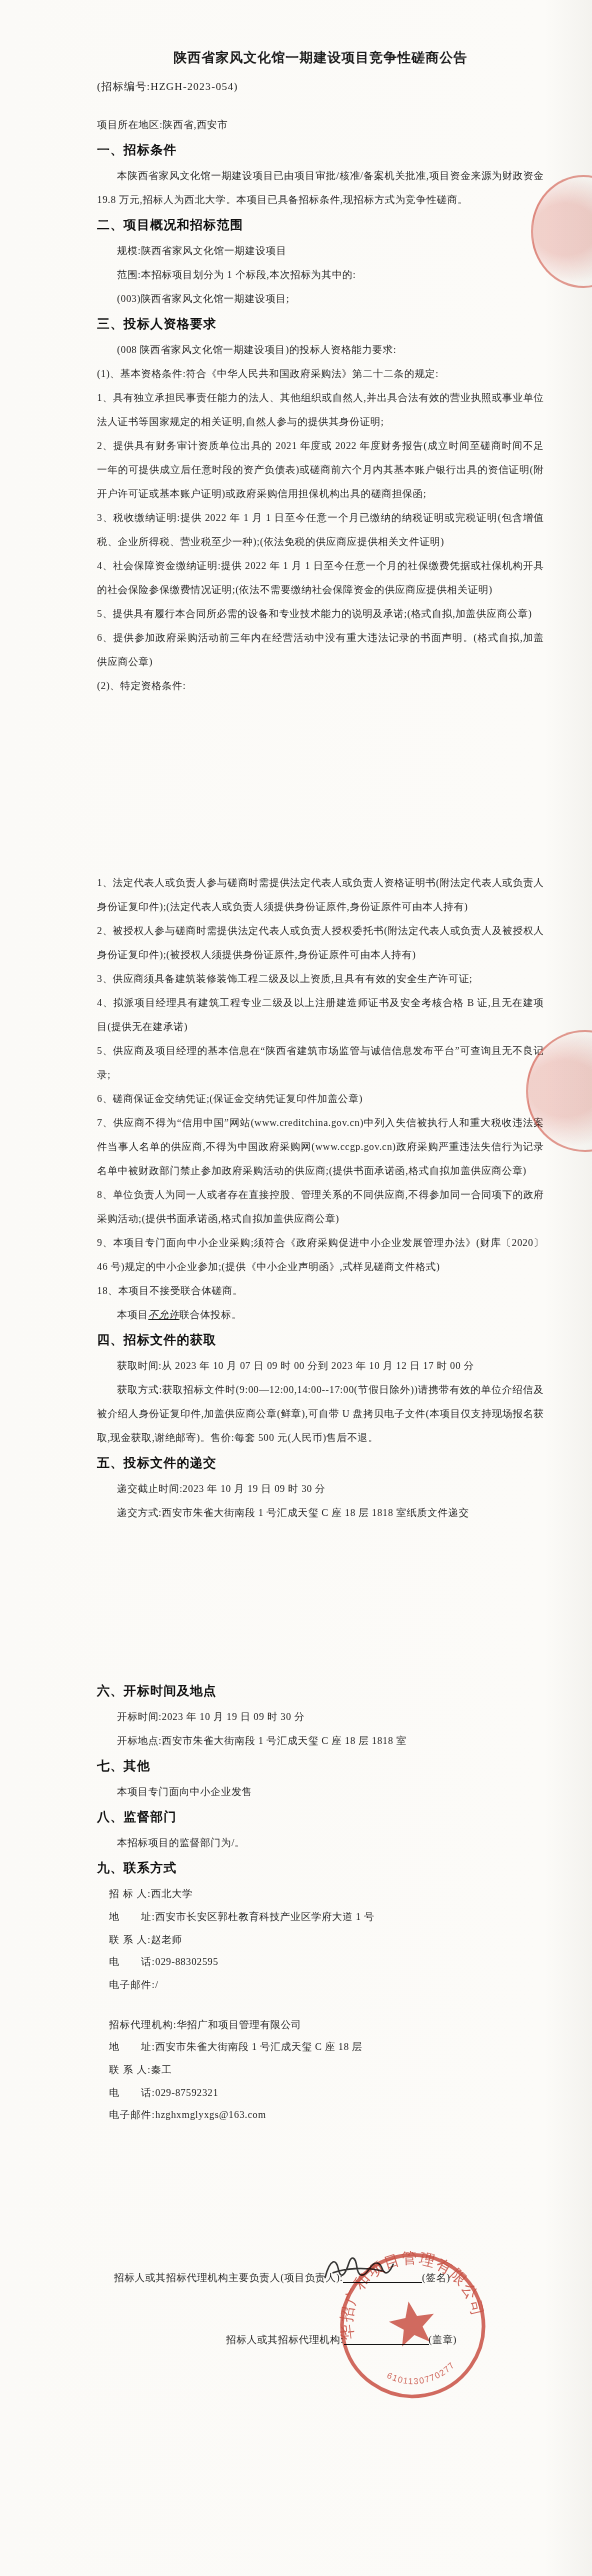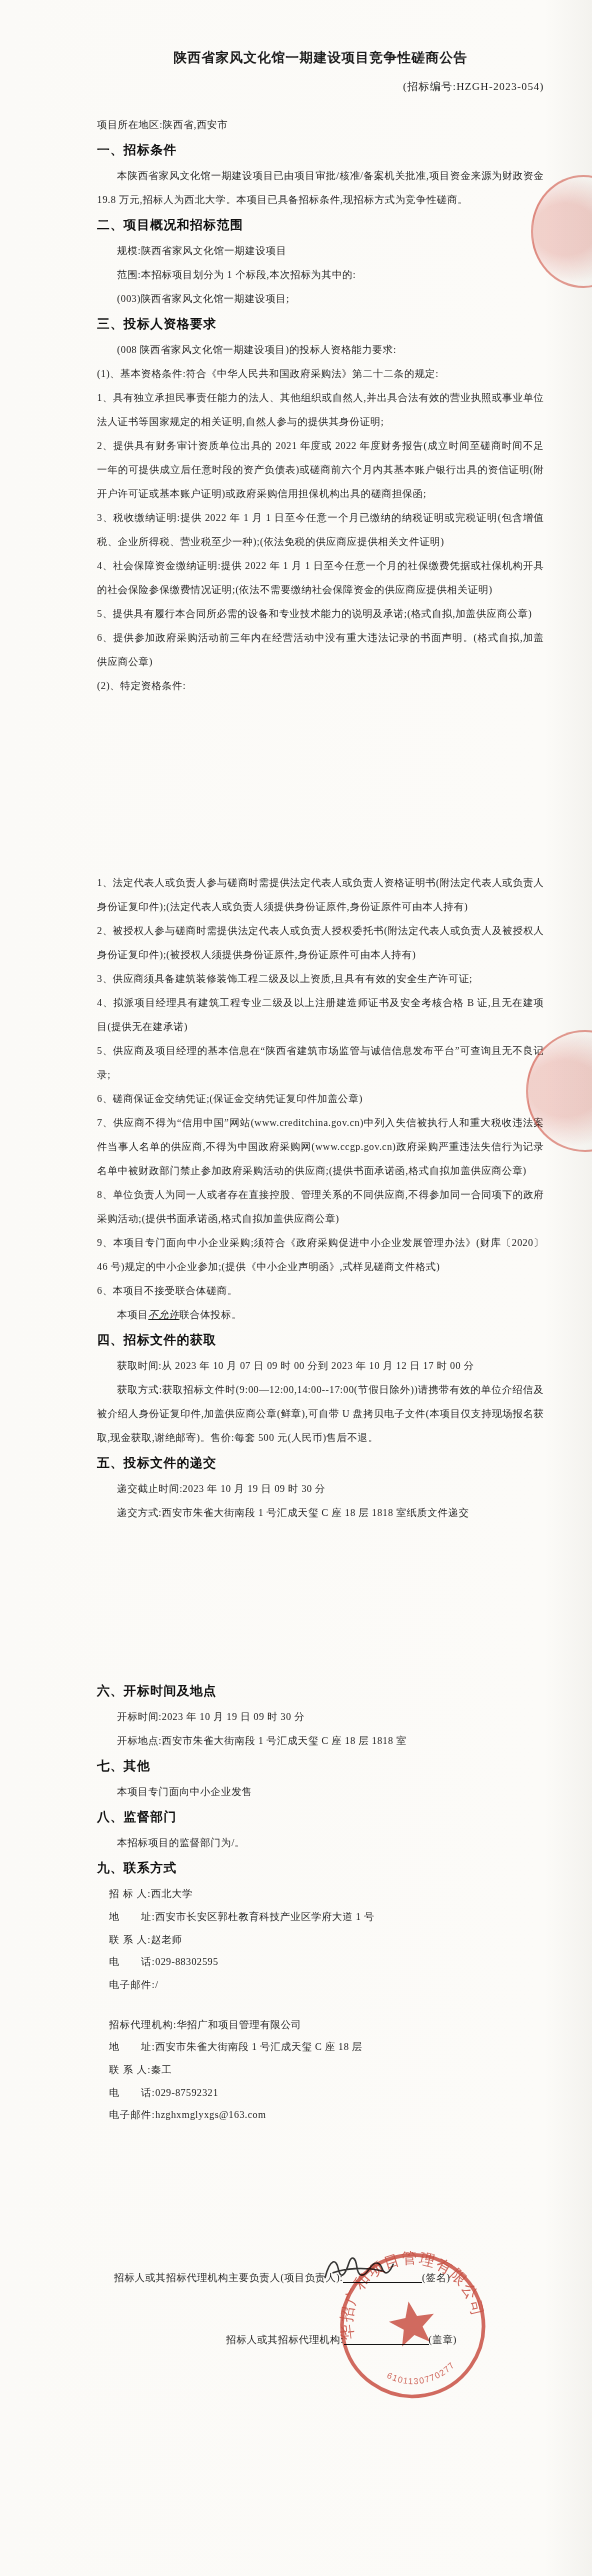--- a/index.html
+++ b/index.html
@@ -10,21 +10,21 @@
     background:linear-gradient(90deg,#fbfaf7 0%,#fcfbf8 92%,#f3f2ee 100%);
     overflow:hidden;
     font-family:"Liberation Serif","DejaVu Serif",serif;
     color:#1e1e1e;
   }
   .content{padding:48px 48px 0 97px;}
   .title{
     text-align:center;font-size:13.3px;font-weight:700;line-height:20px;margin:0;
     font-family:"Liberation Sans","DejaVu Sans",sans-serif;letter-spacing:0.7px;
   }
-  .subtitle{text-align:right;font-size:10.7px;line-height:18.6px;margin-top:9.3px;letter-spacing:0.7px;}
+  .subtitle{text-align:left;font-size:10.7px;line-height:18.6px;margin-top:9.3px;letter-spacing:0.7px;}
   .plain,.para{font-size:10px;line-height:24px;margin:0;letter-spacing:0.4px;}
   .para{text-align:justify;}
   .indent{text-indent:2em;}
   .location{margin-top:17.3px;}
   h2.sec{
     font-size:12.6px;font-weight:700;line-height:27px;margin:0;
     font-family:"Liberation Sans","DejaVu Sans",sans-serif;letter-spacing:0.7px;color:#111;
   }
   .page-gap-1{height:173px;}
   .page-gap-2{height:153px;}
@@ -88,21 +88,21 @@
 
     <p class="para">1、法定代表人或负责人参与磋商时需提供法定代表人或负责人资格证明书(附法定代表人或负责人身份证复印件);(法定代表人或负责人须提供身份证原件,身份证原件可由本人持有)</p>
     <p class="para">2、被授权人参与磋商时需提供法定代表人或负责人授权委托书(附法定代表人或负责人及被授权人身份证复印件);(被授权人须提供身份证原件,身份证原件可由本人持有)</p>
     <p class="para">3、供应商须具备建筑装修装饰工程二级及以上资质,且具有有效的安全生产许可证;</p>
     <p class="para">4、拟派项目经理具有建筑工程专业二级及以上注册建造师证书及安全考核合格 B 证,且无在建项目(提供无在建承诺)</p>
     <p class="para">5、供应商及项目经理的基本信息在“陕西省建筑市场监管与诚信信息发布平台”可查询且无不良记录;</p>
     <p class="para">6、磋商保证金交纳凭证;(保证金交纳凭证复印件加盖公章)</p>
     <p class="para">7、供应商不得为“信用中国”网站(www.creditchina.gov.cn)中列入失信被执行人和重大税收违法案件当事人名单的供应商,不得为中国政府采购网(www.ccgp.gov.cn)政府采购严重违法失信行为记录名单中被财政部门禁止参加政府采购活动的供应商;(提供书面承诺函,格式自拟加盖供应商公章)</p>
     <p class="para">8、单位负责人为同一人或者存在直接控股、管理关系的不同供应商,不得参加同一合同项下的政府采购活动;(提供书面承诺函,格式自拟加盖供应商公章)</p>
     <p class="para">9、本项目专门面向中小企业采购;须符合《政府采购促进中小企业发展管理办法》(财库〔2020〕46 号)规定的中小企业参加;(提供《中小企业声明函》,式样见磋商文件格式)</p>
-    <p class="para">6、本项目不接受联合体磋商。</p>
+    <p class="para">18、本项目不接受联合体磋商。</p>
     <p class="para indent"><span>本项目</span><span class="em-italic">不允许</span><span>联合体投标。</span></p>
 
     <h2 class="sec">四、招标文件的获取</h2>
     <p class="para indent">获取时间:从 2023 年 10 月 07 日 09 时 00 分到 2023 年 10 月 12 日 17 时 00 分</p>
     <p class="para indent">获取方式:获取招标文件时(9:00—12:00,14:00--17:00(节假日除外))请携带有效的单位介绍信及被介绍人身份证复印件,加盖供应商公章(鲜章),可自带 U 盘拷贝电子文件(本项目仅支持现场报名获取,现金获取,谢绝邮寄)。售价:每套 500 元(人民币)售后不退。</p>
 
     <h2 class="sec">五、投标文件的递交</h2>
     <p class="para indent">递交截止时间:2023 年 10 月 19 日 09 时 30 分</p>
     <p class="para indent">递交方式:西安市朱雀大街南段 1 号汇成天玺 C 座 18 层 1818 室纸质文件递交</p>
 

